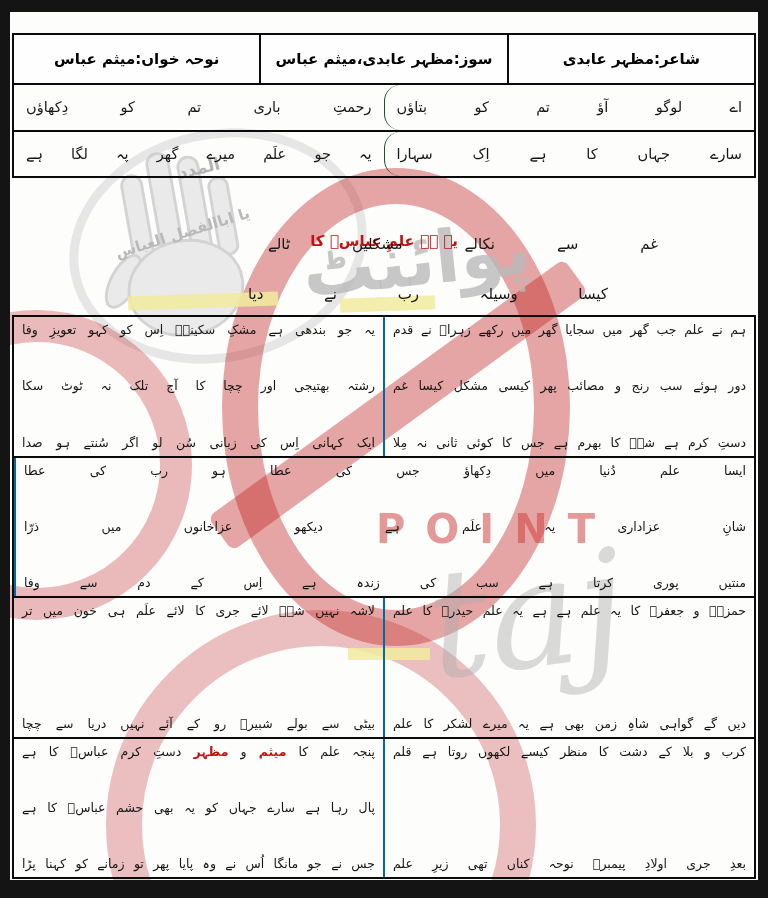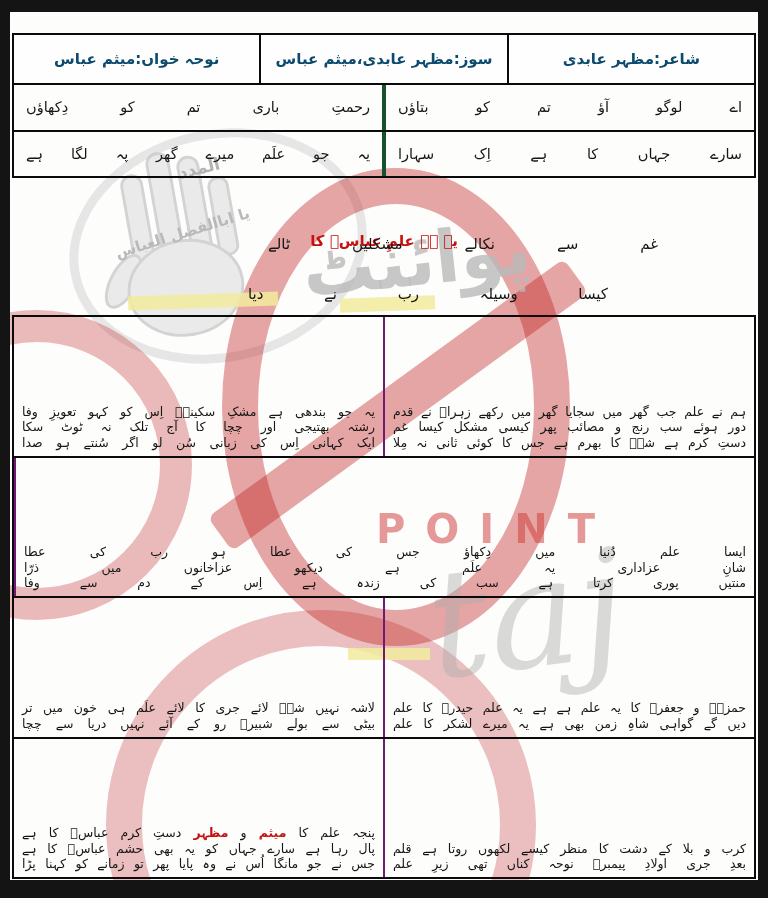--- a/index.html
+++ b/index.html
@@ -39,46 +39,46 @@
   .wm-y2 { left:330px; top:285px; width:95px;  height:14px; transform:rotate(-2deg); }
   .wm-y3 { left:338px; top:636px; width:82px;  height:12px; }
 
   
   .content { position:absolute; inset:0; z-index:1; }
   .urdu { direction:rtl; color:#161616; }
 
   .header-table { position:absolute; left:2px; right:2px; top:21px; height:52px;
       border:2px solid #0a0a0a; display:flex; direction:rtl; background:rgba(255,255,255,.55); }
   .header-cell { flex:1; display:flex; align-items:center; justify-content:center;
-      color:#0c4a6e; font-weight:bold; font-size:15px; }
+      color:#000000; font-weight:bold; font-size:15px; }
   .header-cell:not(:last-child) { border-left:2px solid #0a0a0a; }
 
   .open-table { position:absolute; left:2px; right:2px; top:73px; height:93px;
       border:2px solid #0a0a0a; border-top:none; display:flex; flex-direction:column; }
   .open-row { flex:1; display:flex; direction:rtl; }
   .open-row + .open-row { border-top:2px solid #0a0a0a; }
   .open-cell { flex:1; overflow:hidden; }
-  .open-cell:first-child { border-left:4px solid #14532d; }
+  .open-cell:first-child { border-left:1px solid #14532d;border-radius:16px; }
   .o-line { line-height:44px; font-size:14.5px; padding:0 12px;
       text-align:justify; text-align-last:justify; direction:rtl; font-weight:500; }
 
   .refrain-title { position:absolute; top:177px; left:0; right:0; text-align:center;
       font-size:15px; font-weight:bold; color:#c41111; direction:rtl;margin-top:43px; }
   .refrain-line { position:absolute; height:28px; line-height:28px; font-size:15px;
       text-align:justify; text-align-last:justify; direction:rtl; color:#161616; font-weight:500; }
   .refrain-l1 { top:218px; right:100px; width:390px; }
   .refrain-l2 { top:268px; right:150px; width:360px; }
 
   .stanza-table { position:absolute; left:2px; right:2px; top:303px; height:564px;
       border:2px solid #0a0a0a; display:flex; flex-direction:column; }
   .stanza-row { flex:1; display:flex; direction:rtl; }
   .stanza-row + .stanza-row { border-top:2px solid #0a0a0a; }
-  .stanza-cell { flex:1; display:flex; flex-direction:column; justify-content:flex-end;
+  .stanza-cell { flex:1; display:flex; flex-direction:column; justify-content:space-between;
       padding:5px 0; overflow:hidden; }
-  .stanza-cell:first-child { border-left:2px solid #701a75; }
+  .stanza-cell:first-child { border-left:2px solid #0369a1; }
   .s-line { text-align:justify; text-align-last:justify; direction:rtl;
       font-size:12.5px; line-height:1.25; padding:0 8px; color:#161616; font-weight:500; }
   .red-word { color:#c41111; font-weight:bold; }
 </style>
 </head>
 <body>
 
 <div class="frame">
   <div class="page">
 

